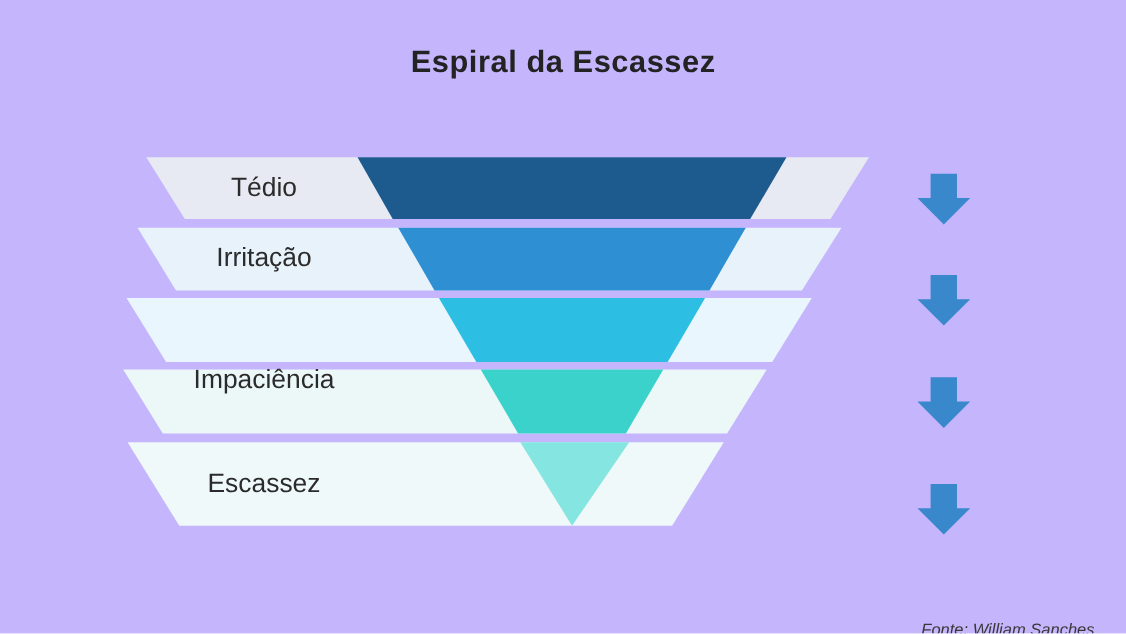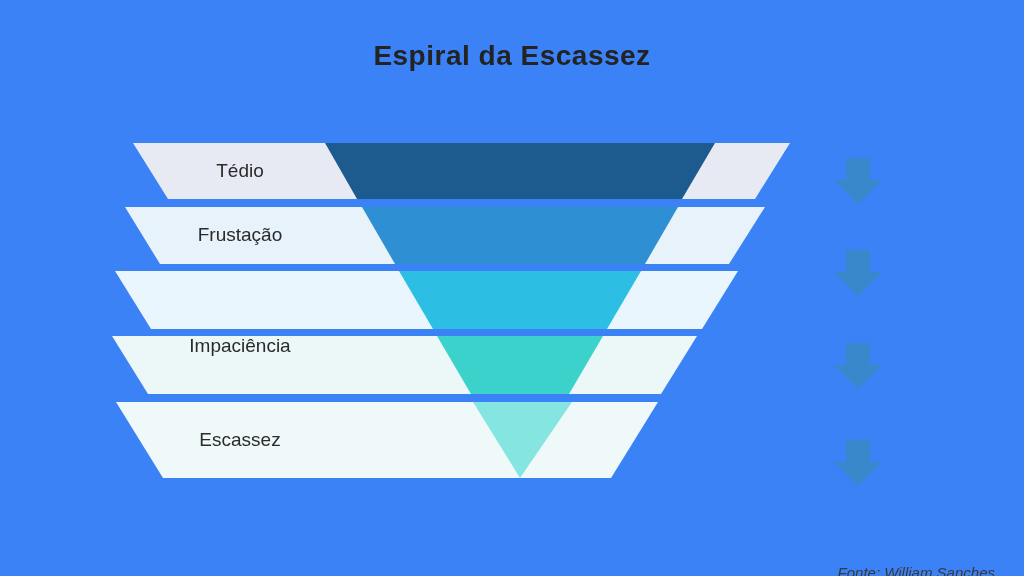--- a/index.html
+++ b/index.html
@@ -1,20 +1,20 @@
 <!DOCTYPE html>
 <html><head>
 <meta charset="utf-8">
 <style>
   html, body { margin: 0; padding: 0; background: #ffffff; }
   .canvas {
     position: relative;
     width: 1024px;
     height: 576px;
-    background: #3b82f6;
+    background: #c4b5fd;
     overflow: hidden;
     font-family: "Liberation Sans", sans-serif;
   }
   .title {
     position: absolute;
     top: 40px;
     left: 0;
     width: 100%;
     text-align: center;
     font-size: 28px;
@@ -27,21 +27,21 @@
     top: 0;
     left: 0;
   }
   .stage-label {
     position: absolute;
     left: 140px;
     width: 200px;
     height: 28px;
     line-height: 28px;
     text-align: center;
-    font-size: 19px;
+    font-size: 24px;
     color: #2b2b2b;
   }
   .stage-label.l0 { top: 157px; }
   .stage-label.l1 { top: 221px; }
   .stage-label.l2 { top: 286px; }
   .stage-label.l3 { top: 332px; }
   .stage-label.l4 { top: 426px; }
   .source-credit {
     position: absolute;
     top: 564px;
@@ -80,19 +80,19 @@
     </g>
     <g transform="translate(834,343)">
       <polygon points="12,0 36,0 36,22 48,22 24,46 0,22 12,22" fill="#3a88cc"></polygon>
     </g>
     <g transform="translate(834,440)">
       <polygon points="12,0 36,0 36,22 48,22 24,46 0,22 12,22" fill="#3a88cc"></polygon>
     </g>
   </svg>
 
   <div class="stage-label l0">Tédio</div>
-  <div class="stage-label l1">Frustação</div>
+  <div class="stage-label l1">Irritação</div>
   <div class="stage-label l3">Impaciência</div>
   <div class="stage-label l4">Escassez</div>
 
   <div class="source-credit">Fonte: William Sanches</div>
 
 </div>
 
 </body></html>

